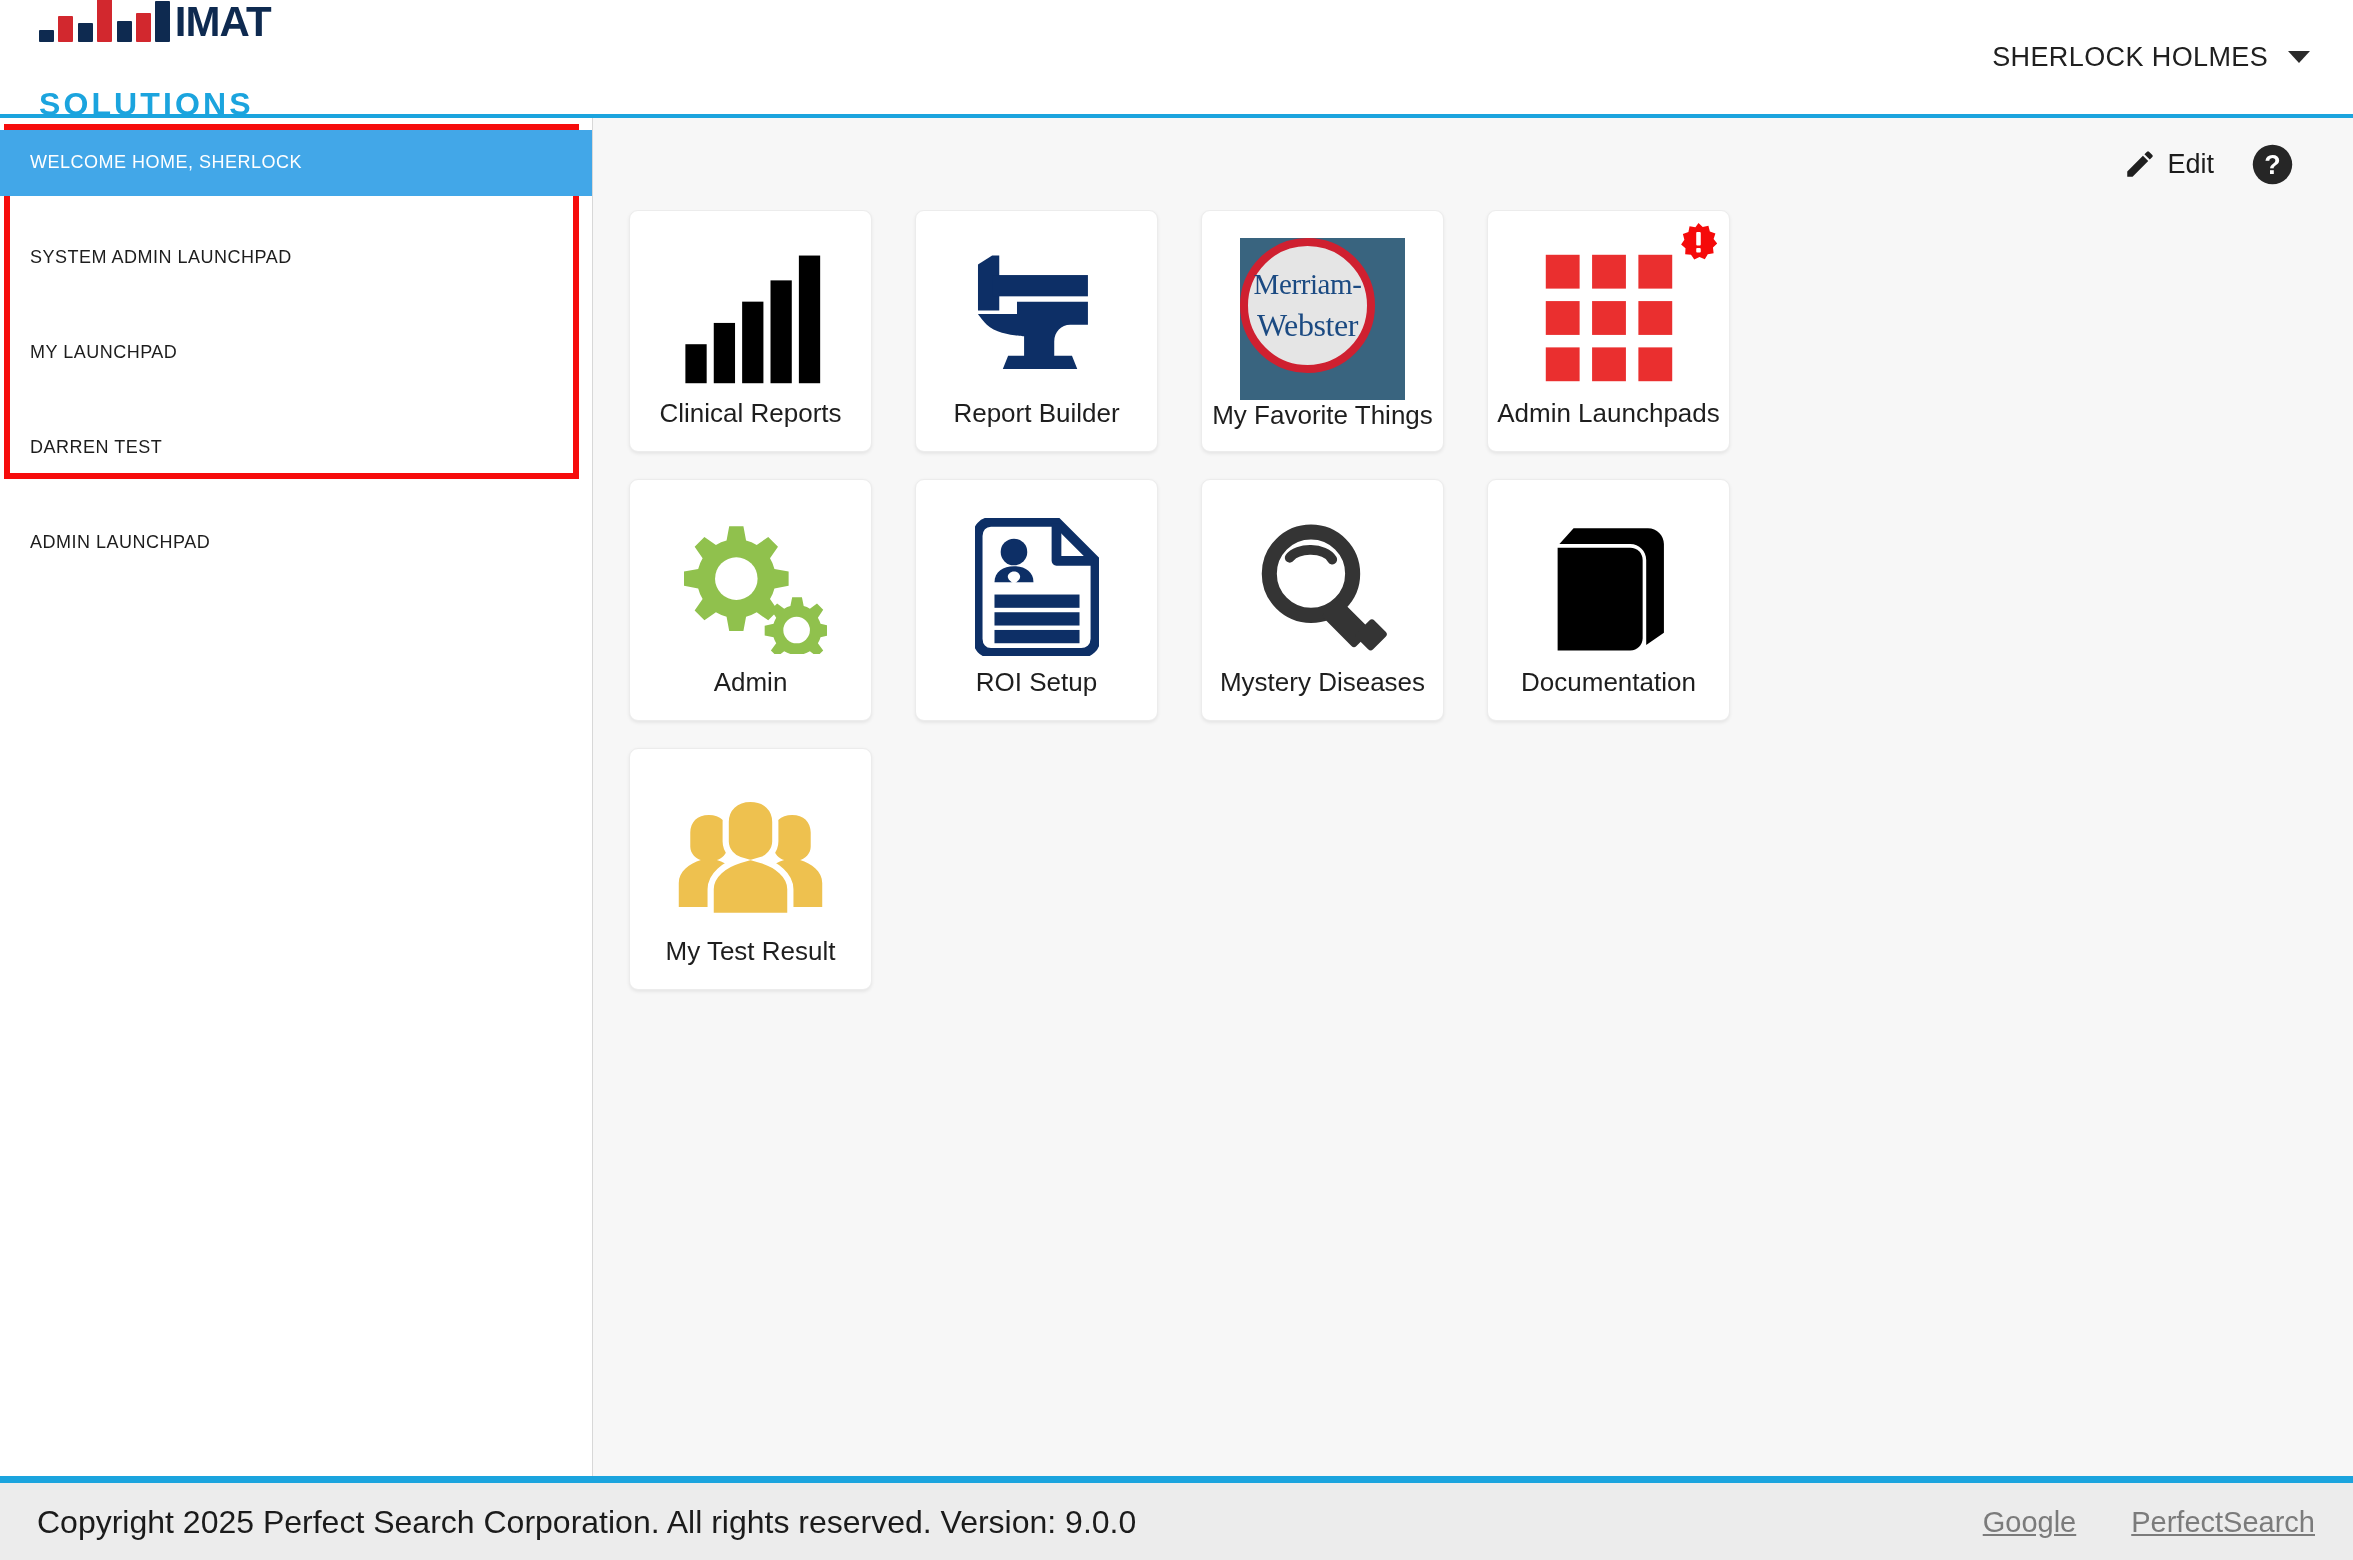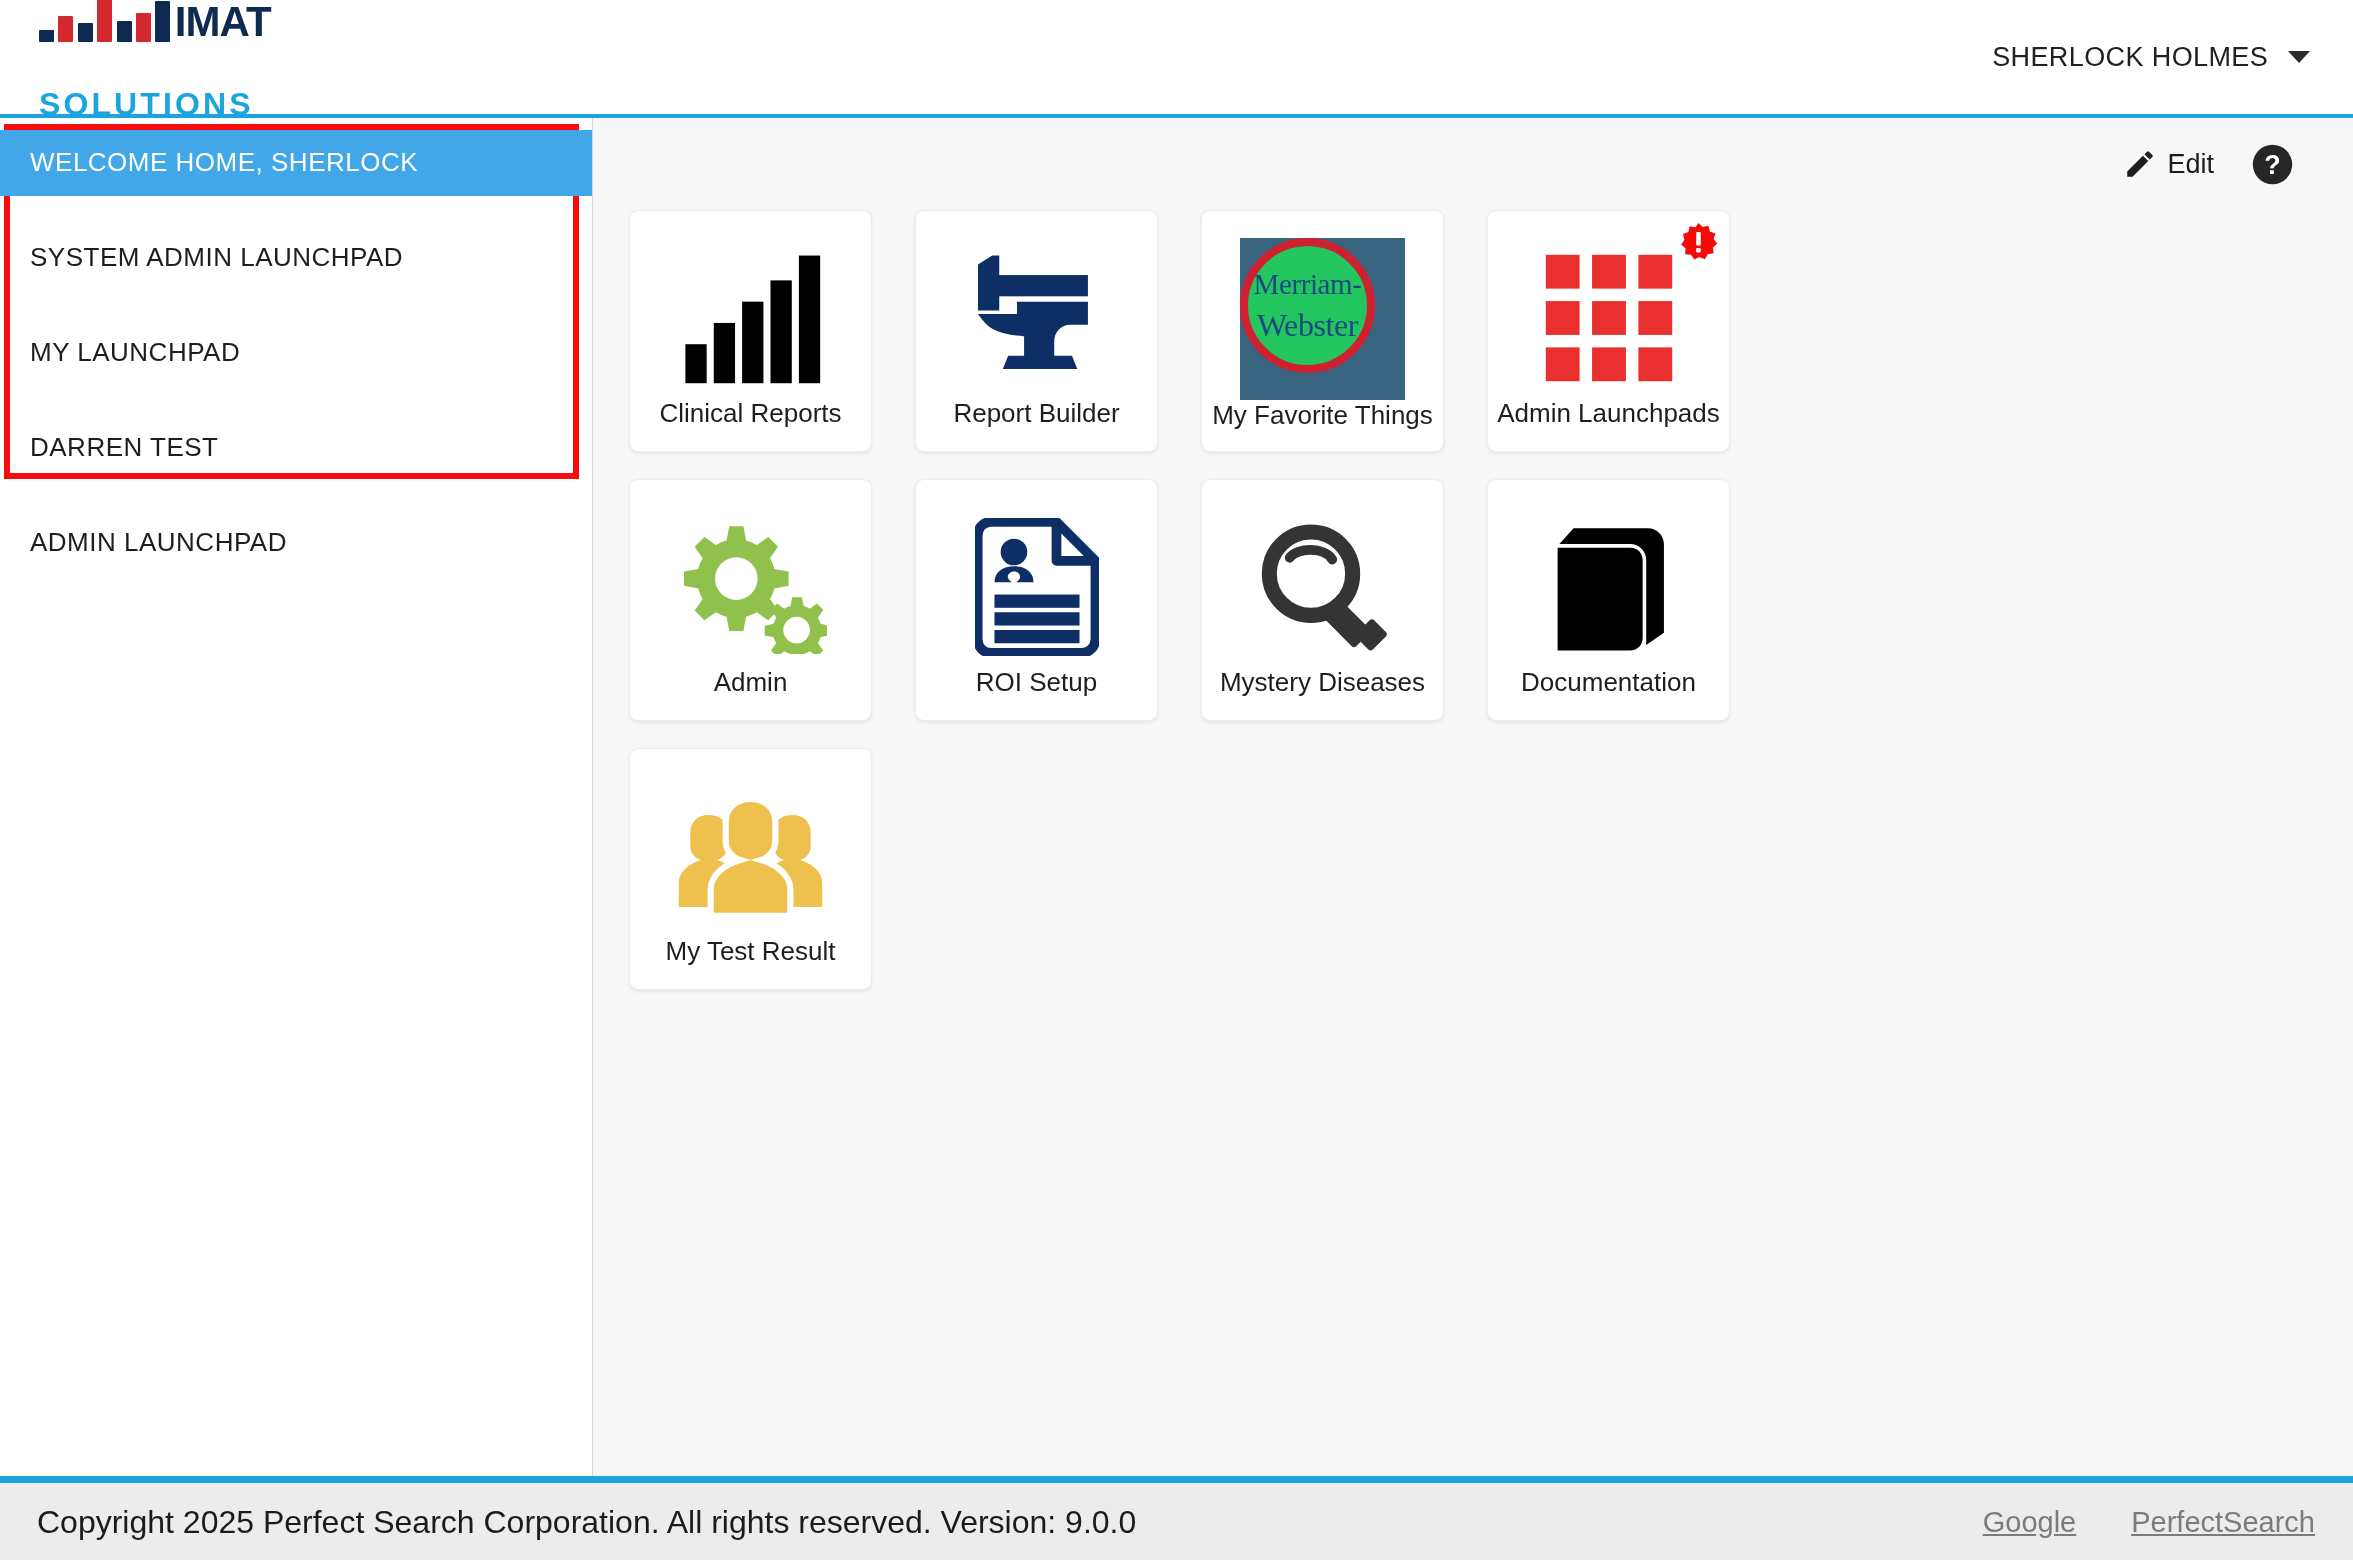--- a/index.html
+++ b/index.html
@@ -72,21 +72,21 @@
     left: 4.4px; top: 5.3px;
     width: 575px; height: 355px;
     border: 6.2px solid #f60c0c;
     background: #ffffff;
   }
   .nav-list { position: absolute; left: 0; top: 0; right: 0; }
   .nav-item {
     height: 66px;
     display: flex; align-items: center;
     padding-left: 30px;
-    font-size: 26px;
+    font-size: 18px;
     color: #1d1d1d;
     letter-spacing: 0.5px;
     cursor: pointer;
     background: transparent;
   }
   .nav-item.active { background: #42a7e8; color: #ffffff; }
   .nav-item.sp { margin-top: 29px; }
 
   
   .main { flex: 1; background: #f7f7f7; display: flex; flex-direction: column; min-width: 0; }
@@ -143,21 +143,21 @@
 
   
   .mw {
     width: 165px; height: 162px;
     background: #39647f;
     display: flex; align-items: center; justify-content: center;
   }
   .mw-circle {
     width: 135px; height: 135px;
     border-radius: 50%;
-    background: #22c55e;
+    background: #e5e5e5;
     border: 8px solid #cf2030;
     display: flex; flex-direction: column;
     align-items: center; justify-content: center;
     line-height: 1;
   }
   .mw-t {
     font-family: "Liberation Serif", serif;
     color: #1b4a82;
     font-size: 29px;
     letter-spacing: -0.4px;

